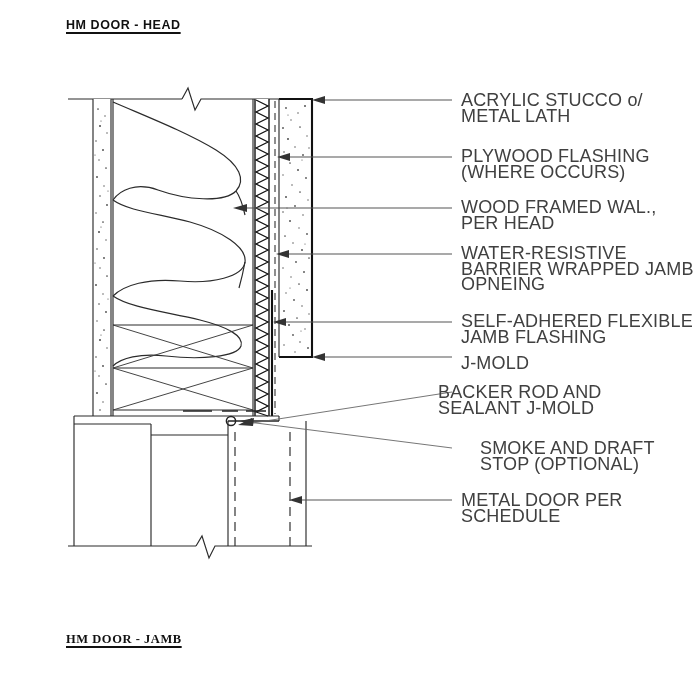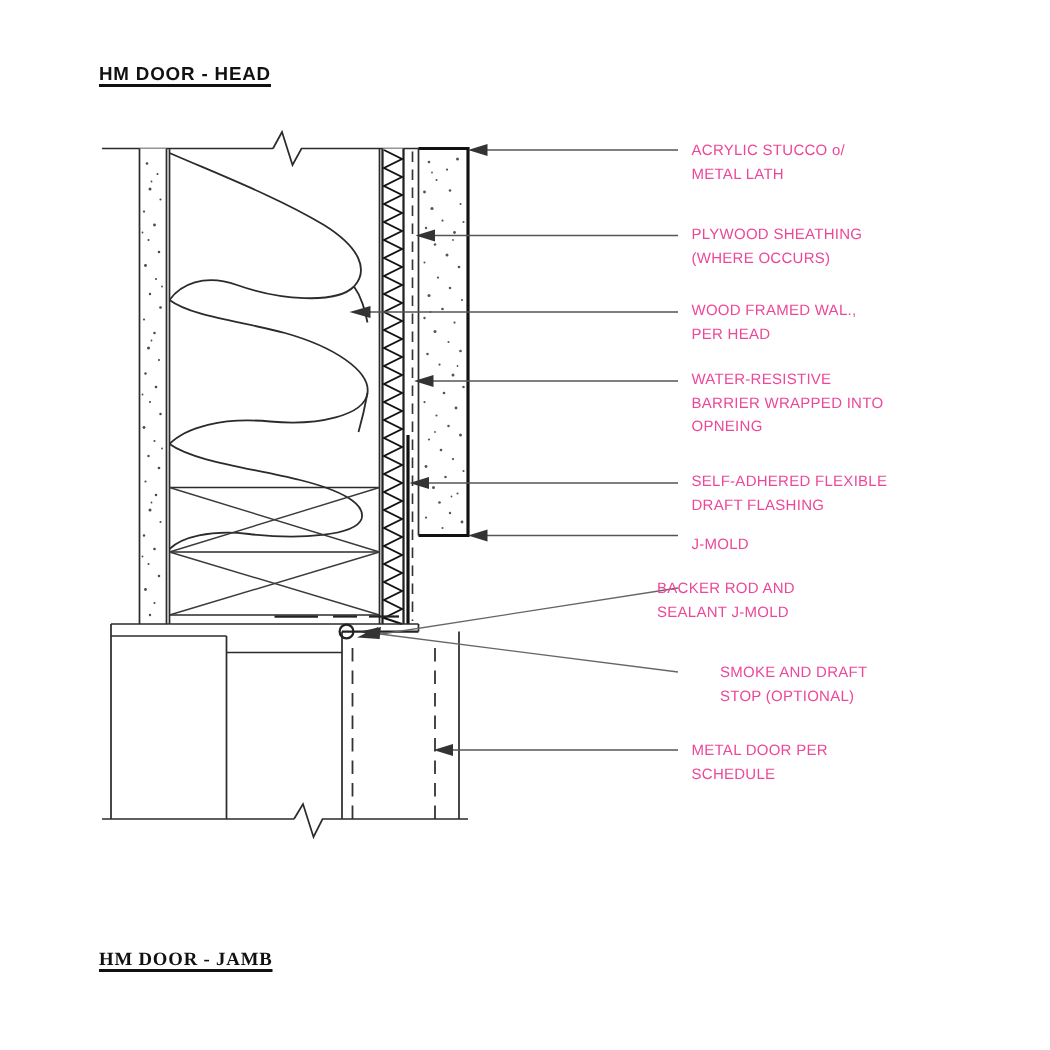--- a/index.html
+++ b/index.html
@@ -15,29 +15,29 @@
     position:absolute;
     font-size:12.5px;
     font-weight:bold;
     letter-spacing:0.55px;
     color:#111;
     text-decoration:underline;
     text-underline-offset:3px;
     text-decoration-thickness:1.6px;
     white-space:nowrap;
   }
-  #title-head{left:66px;top:18px;margin-top:24px;}
+  #title-head{left:66px;top:18px;}
   #title-jamb{left:66px;top:632px;font-family:Liberation Serif, serif;}
 
   .note{
     position:absolute;
-    font-size:10px;
+    font-size:18px;
     line-height:15.6px;
     letter-spacing:0.18px;
-    color:#ec4899;
+    color:#404040;
     white-space:pre;
   }
   svg{display:block;}
   .ln{fill:none;stroke:#2b2b2b;stroke-width:1.15;}
   .ln-thin{fill:none;stroke:#3a3a3a;stroke-width:0.95;}
   .ln-hvy{fill:none;stroke:#111;stroke-width:2.1;}
   .ln-med{fill:none;stroke:#222;stroke-width:1.5;}
   .lead{fill:none;stroke:#555;stroke-width:1.15;}
   .lead-thin{fill:none;stroke:#666;stroke-width:0.9;}
   .arw{fill:#333;stroke:none;}
@@ -299,32 +299,32 @@
   </g>
 </svg>
 
 <div class="ttl" id="title-head">HM DOOR - HEAD</div>
 
 <div class="ttl" id="title-jamb">HM DOOR - JAMB</div>
 
 <div class="note" style="left:461px;top:93px;">ACRYLIC STUCCO o/
 METAL LATH</div>
 
-<div class="note" style="left:461px;top:149px;">PLYWOOD SHEATHING
+<div class="note" style="left:461px;top:149px;">PLYWOOD FLASHING
 (WHERE OCCURS)</div>
 
 <div class="note" style="left:461px;top:200px;">WOOD FRAMED WAL.,
 PER HEAD</div>
 
 <div class="note" style="left:461px;top:246px;">WATER-RESISTIVE
-BARRIER WRAPPED INTO
+BARRIER WRAPPED JAMB
 OPNEING</div>
 
 <div class="note" style="left:461px;top:314px;">SELF-ADHERED FLEXIBLE
-DRAFT FLASHING</div>
+JAMB FLASHING</div>
 
 <div class="note" style="left:461px;top:356px;">J-MOLD</div>
 
 <div class="note" style="left:438px;top:385px;">BACKER ROD AND
 SEALANT J-MOLD</div>
 
 <div class="note" style="left:480px;top:441px;">SMOKE AND DRAFT
 STOP (OPTIONAL)</div>
 
 <div class="note" style="left:461px;top:493px;">METAL DOOR PER

